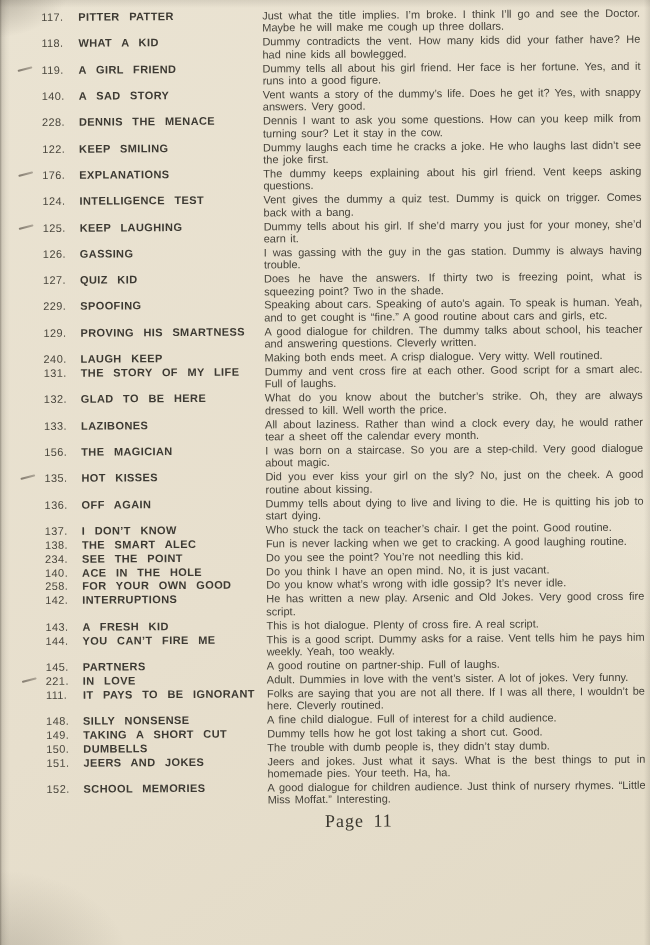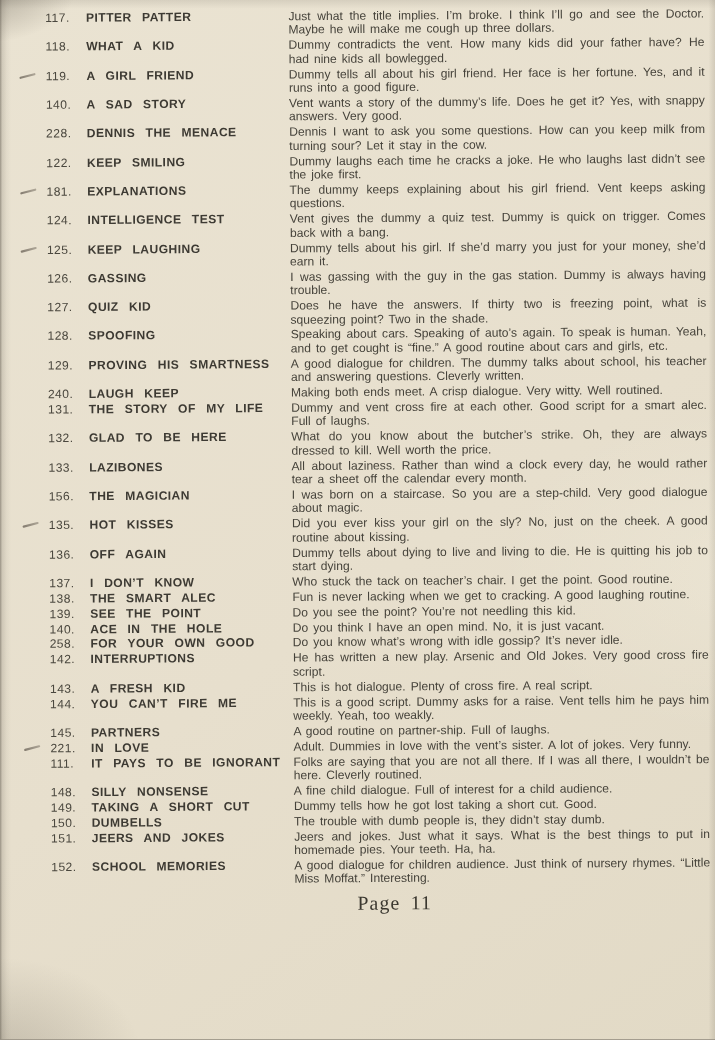--- a/index.html
+++ b/index.html
@@ -134,21 +134,21 @@
 
     <div class="left">
       <span class="num">122.</span>
       <span class="title">KEEP SMILING</span>
     </div>
     <div class="desc">Dummy laughs each time he cracks a joke. He who laughs last didn’t see the joke first.</div>
   </div>
         <div class="entry">
     <span class="mark" style="display: block;"></span>
     <div class="left">
-      <span class="num">181.</span>
+      <span class="num">176.</span>
       <span class="title">EXPLANATIONS</span>
     </div>
     <div class="desc">The dummy keeps explaining about his girl friend. Vent keeps asking questions.</div>
   </div>
         <div class="entry">
 
     <div class="left">
       <span class="num">124.</span>
       <span class="title">INTELLIGENCE TEST</span>
     </div>
@@ -174,21 +174,21 @@
 
     <div class="left">
       <span class="num">127.</span>
       <span class="title">QUIZ KID</span>
     </div>
     <div class="desc">Does he have the answers. If thirty two is freezing point, what is squeezing point? Two in the shade.</div>
   </div>
         <div class="entry">
 
     <div class="left">
-      <span class="num">128.</span>
+      <span class="num">229.</span>
       <span class="title">SPOOFING</span>
     </div>
     <div class="desc">Speaking about cars. Speaking of auto’s again. To speak is human. Yeah, and to get cought is “fine.” A good routine about cars and girls, etc.</div>
   </div>
         <div class="entry">
 
     <div class="left">
       <span class="num">129.</span>
       <span class="title">PROVING HIS SMARTNESS</span>
     </div>
@@ -262,21 +262,21 @@
 
     <div class="left">
       <span class="num">138.</span>
       <span class="title">THE SMART ALEC</span>
     </div>
     <div class="desc">Fun is never lacking when we get to cracking. A good laughing routine.</div>
   </div>
         <div class="entry">
 
     <div class="left">
-      <span class="num">139.</span>
+      <span class="num">234.</span>
       <span class="title">SEE THE POINT</span>
     </div>
     <div class="desc">Do you see the point? You’re not needling this kid.</div>
   </div>
         <div class="entry">
 
     <div class="left">
       <span class="num">140.</span>
       <span class="title">ACE IN THE HOLE</span>
     </div>

